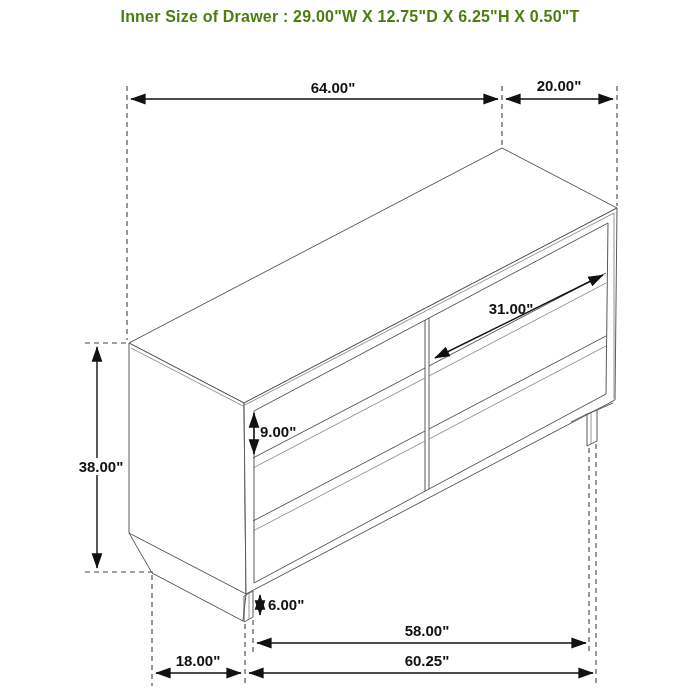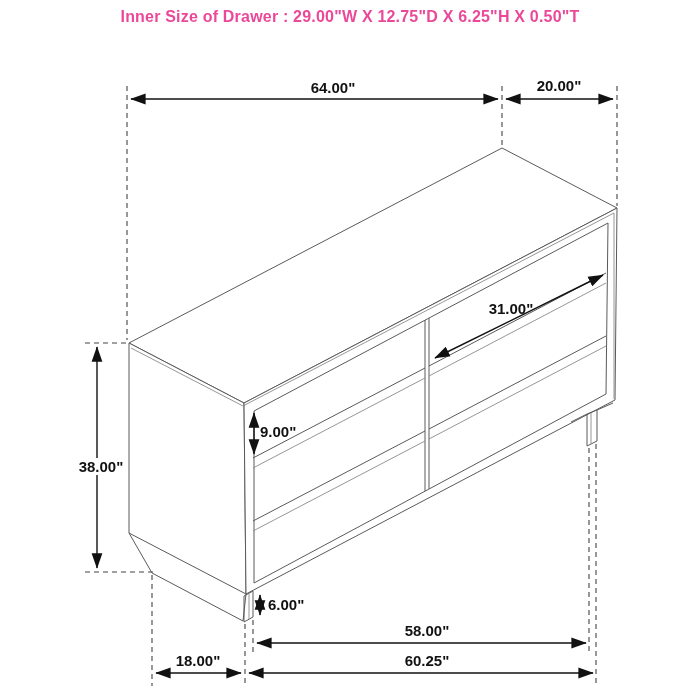--- a/index.html
+++ b/index.html
@@ -6,21 +6,21 @@
   .page{
     position:relative;
     width:700px;height:700px;
     background:#ffffff;
     font-family:"Liberation Sans", sans-serif;
     overflow:hidden;
   }
   .title{
     position:absolute;top:8px;left:0;width:700px;
     text-align:center;
-    font-size:16px;font-weight:bold;color:#ec4899;
+    font-size:16px;font-weight:bold;color:#4d7c0f;
     letter-spacing:0.2px;
   }
   svg text{
     font-family:"Liberation Sans", sans-serif;
     font-size:15px;font-weight:bold;fill:#111;
   }
   .draw{stroke:#5a5a5a;stroke-width:1;fill:none;}
   .drawthin{stroke:#8a8a8a;stroke-width:0.9;fill:none;}
   .face{stroke:#5a5a5a;stroke-width:1;fill:#ffffff;}
   .dim{stroke:#111;stroke-width:1.4;fill:none;}

